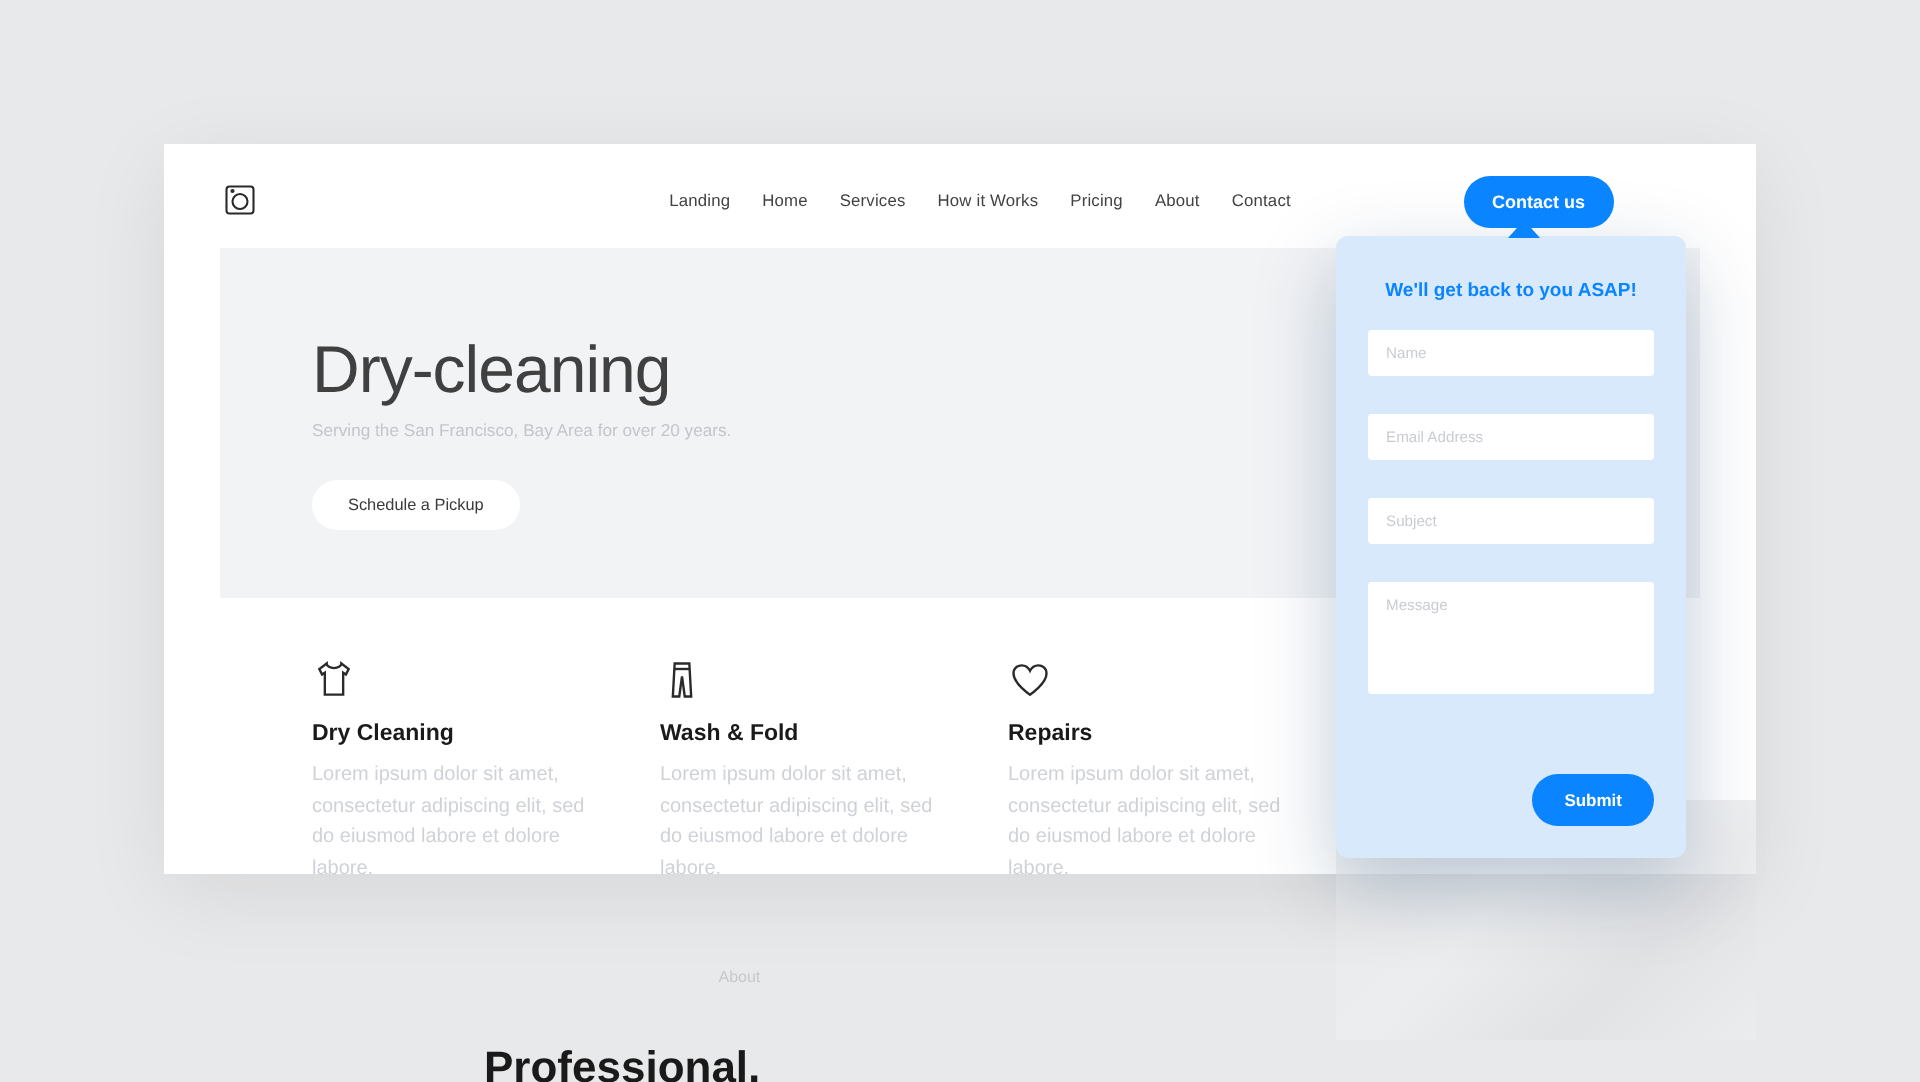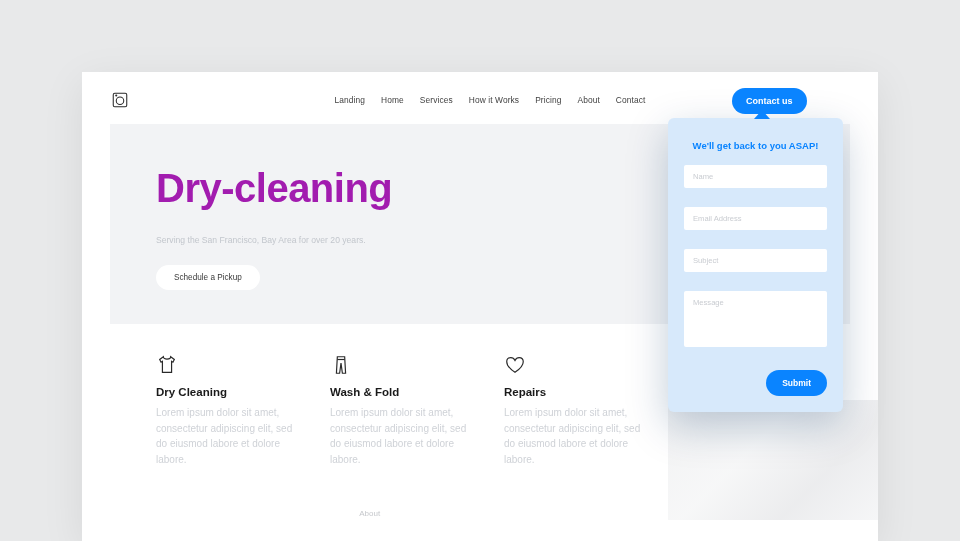--- a/index.html
+++ b/index.html
@@ -9,21 +9,21 @@
   background: #e8e9ea;
   font-family: -apple-system, BlinkMacSystemFont, "Segoe UI", Arial, sans-serif;
   overflow: hidden;
   position: relative;
 }
 .page {
   position: absolute;
   top: 72px;
   left: 82px;
   width: 796px;
-  height: 469px;
+  height: 365px;
   background: #fff;
   box-shadow: 0 10px 40px rgba(0,0,0,0.08);
 }
 .nav {
   display: flex;
   align-items: center;
   padding: 18px 28px 14px 28px;
 }
 .logo {
   width: 20px;
@@ -43,27 +43,27 @@
   color: #424242;
   letter-spacing: 0.1px;
 }
 .hero {
   margin: 0 28px 0 28px;
   background: #f2f3f5;
   padding: 42px 0 34px 46px;
   position: relative;
 }
 .hero h1 {
-  font-size: 40px;
-  font-weight: 700;
-  color: #a21caf;
+  font-size: 33px;
+  font-weight: 400;
+  color: #404040;
   letter-spacing: -0.5px;
 }
 .hero-sub {
-  margin-top: 24px;
+  margin-top: 6px;
   font-size: 8.6px;
   color: #c2c6cc;
 }
 .pickup-btn {
   margin-top: 20px;
   display: inline-block;
   background: #fff;
   border-radius: 16px;
   padding: 8px 18px;
   font-size: 8.2px;
@@ -174,21 +174,21 @@
 .popup input::placeholder, .popup textarea::placeholder {
   color: #c9ccd1;
 }
 .popup textarea {
   height: 56px;
   resize: none;
 }
 .submit-row {
   display: flex;
   justify-content: flex-end;
-  margin-top: 0;
+  margin-top: 16px;
   align-items: flex-end;
 }
 .submit-btn {
   background: #0a84ff;
   color: #fff;
   font-size: 8.5px;
   font-weight: 600;
   border: none;
   border-radius: 13px;
   padding: 8px 16px;

